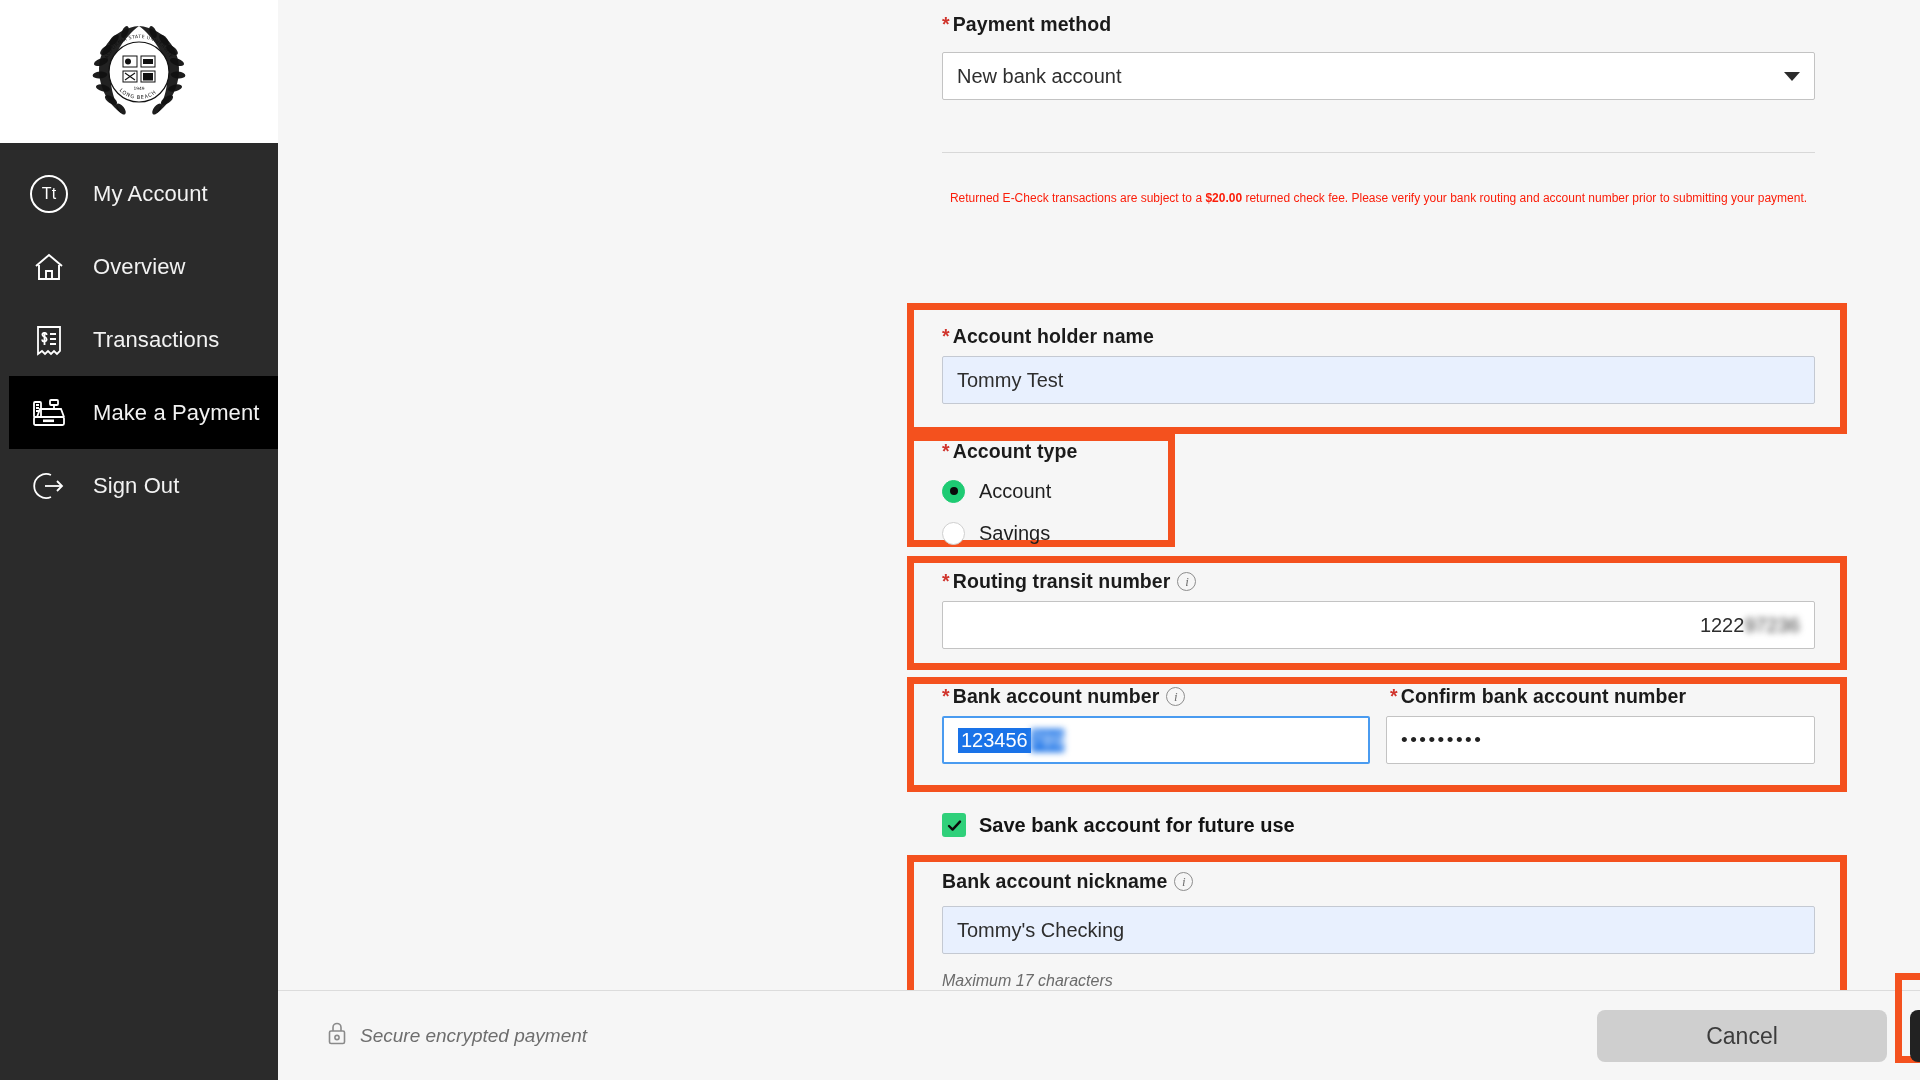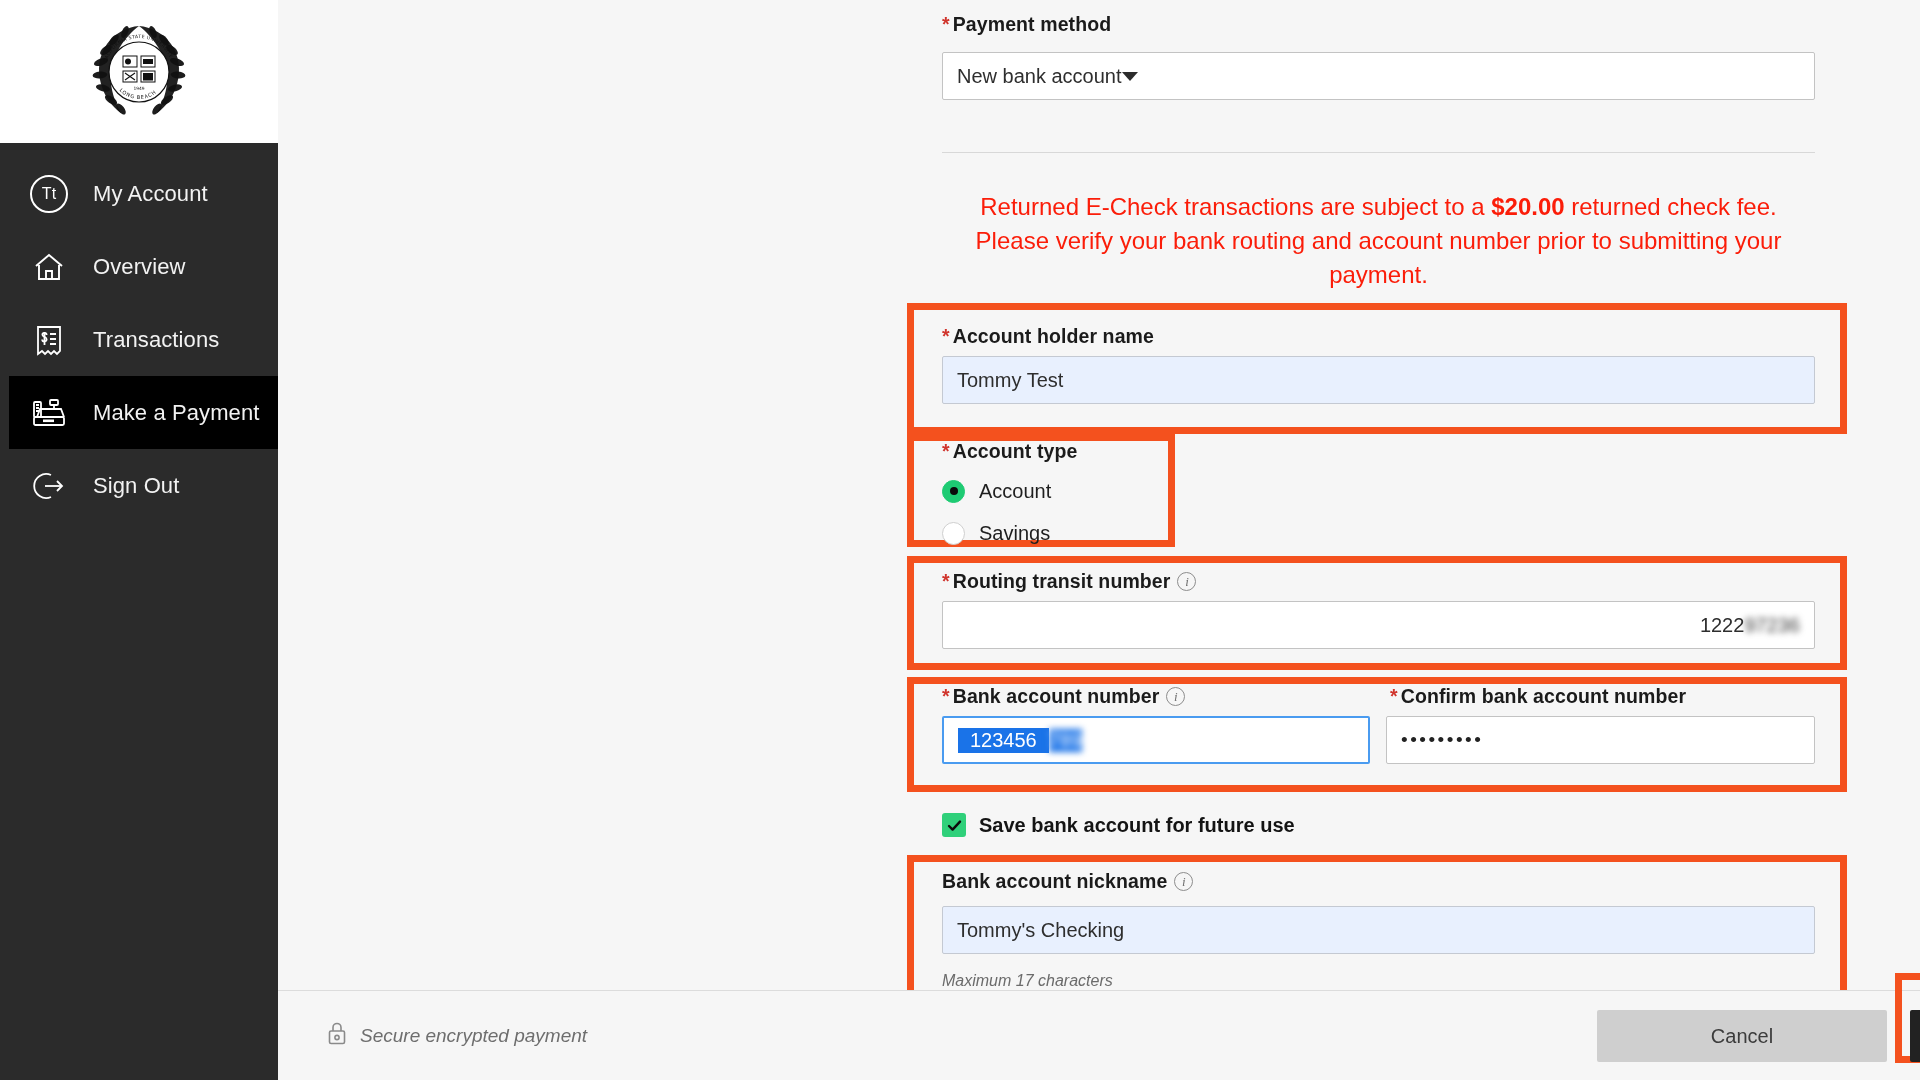--- a/index.html
+++ b/index.html
@@ -63,21 +63,21 @@
   
   .hl { position: absolute; border: 7px solid #f4511e; background: transparent; }
 
   
   .blk { position: absolute; }
 
   .divider { position: absolute; height: 1px; background: #d8d8d8; }
 
   .warn {
     position: absolute; text-align: center; color: #fb1d09;
-    font-size: 24px; line-height: 1.42;
+    font-size: 12px; line-height: 1.42;
   }
   .warn b { font-weight: bold; }
 
   .radio-row { display: flex; align-items: center; gap: 14px; height: 42px; }
   .radio {
     width: 23px; height: 23px; border-radius: 50%; border: 1.6px solid #cfcfcf;
     background: #ffffff; display: flex; align-items: center; justify-content: center;
     flex: 0 0 23px;
   }
   .radio.on { background: #1ecb73; border-color: #1ecb73; }
@@ -89,21 +89,21 @@
     width: 24px; height: 24px; border-radius: 3px; background: #2fd07a;
     display: flex; align-items: center; justify-content: center; flex: 0 0 24px;
   }
   .cbx svg { display: block; }
   .cbx-lbl { font-size: 20px; font-weight: bold; color: #141414; }
 
   .helper { font-size: 16px; font-style: italic; color: #6b6b6b; }
 
   
   .sel {
-    background: #1a73e8; color: #ffffff; padding: 1px 12px;
+    background: #1a73e8; color: #ffffff; padding: 1px 3px;
   }
   .blurpix { display: inline-block; vertical-align: middle; filter: blur(3.4px); }
   .blurpix.dark { color: #3b3b3b; }
   .blurpix.onsel { background:#1a73e8; color:#fff; }
 
   .dots { letter-spacing: 2.5px; font-size: 19px; color: #222; }
 
   .caret { width: 0; height: 0; border-left: 8px solid transparent; border-right: 8px solid transparent; border-top: 9px solid #2b2b2b; }
 
   
@@ -111,21 +111,21 @@
     position: absolute; left: 0; right: 0; bottom: 0; height: 90px;
     background: #f6f6f6; border-top: 1px solid #dcdcdc;
     display: flex; 
   }
   .secure {
     display: flex; align-items: center; gap: 12px; margin-left: 48px;
     color: #6e6e6e; font-size: 19px; font-style: italic;
   }
   .btn {
     height: 52px; display: flex; align-items: center; justify-content: center;
-    font-size: 20px; cursor: pointer; border-radius: 2px;
+    font-size: 23px; cursor: pointer; border-radius: 8px;
   }
   .btn-cancel { width: 290px; background: #cfcfcf; color: #3c3c3c; }
   .btn-continue { width: 285px; background: #222222; color: #ffffff; }
 </style>
 </head>
 <body>
 
 <div id="app">
 
   <aside class="sidebar">
@@ -247,21 +247,21 @@
     </nav>
   </aside>
 
   <section class="main">
 
     <div class="form-area">
 
       <div class="blk" style="left:664px; top:13px;">
         <span class="fld-label"><span class="req">*</span><span>Payment method</span></span>
       </div>
-      <div class="input-box" style="position:absolute; left:664px; top:52px; width:873px; ">
+      <div class="input-box" style="position:absolute; left:664px; top:52px; width:873px; justify-content:space-between;">
         <span>New bank account</span>
         <span class="caret"></span>
       </div>
 
       <div class="divider" style="left:664px; top:152px; width:873px;"></div>
 
       <div class="warn" style="left:664px; top:190px; width:873px;">
         <span>Returned E-Check transactions are subject to a </span><b>$20.00</b><span> returned check fee.  Please verify your bank routing and account number prior to submitting your payment.</span>
       </div>
 

